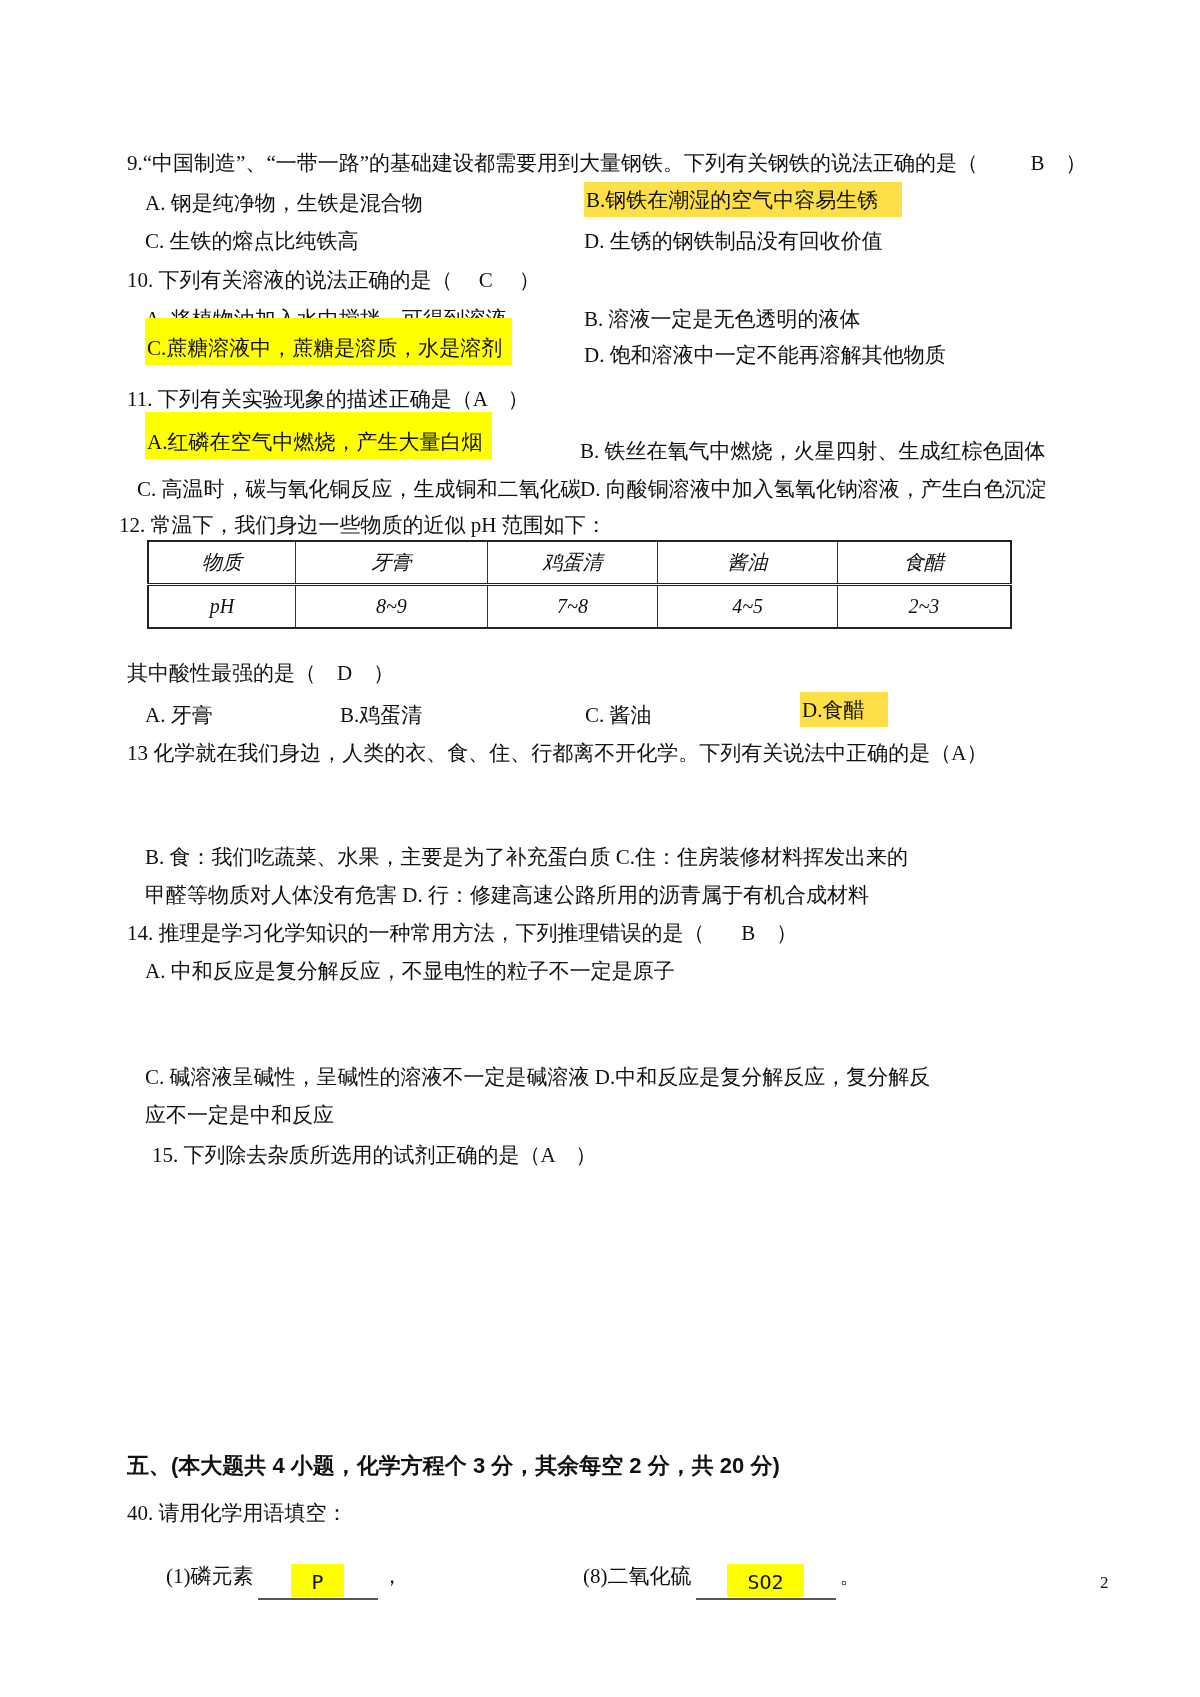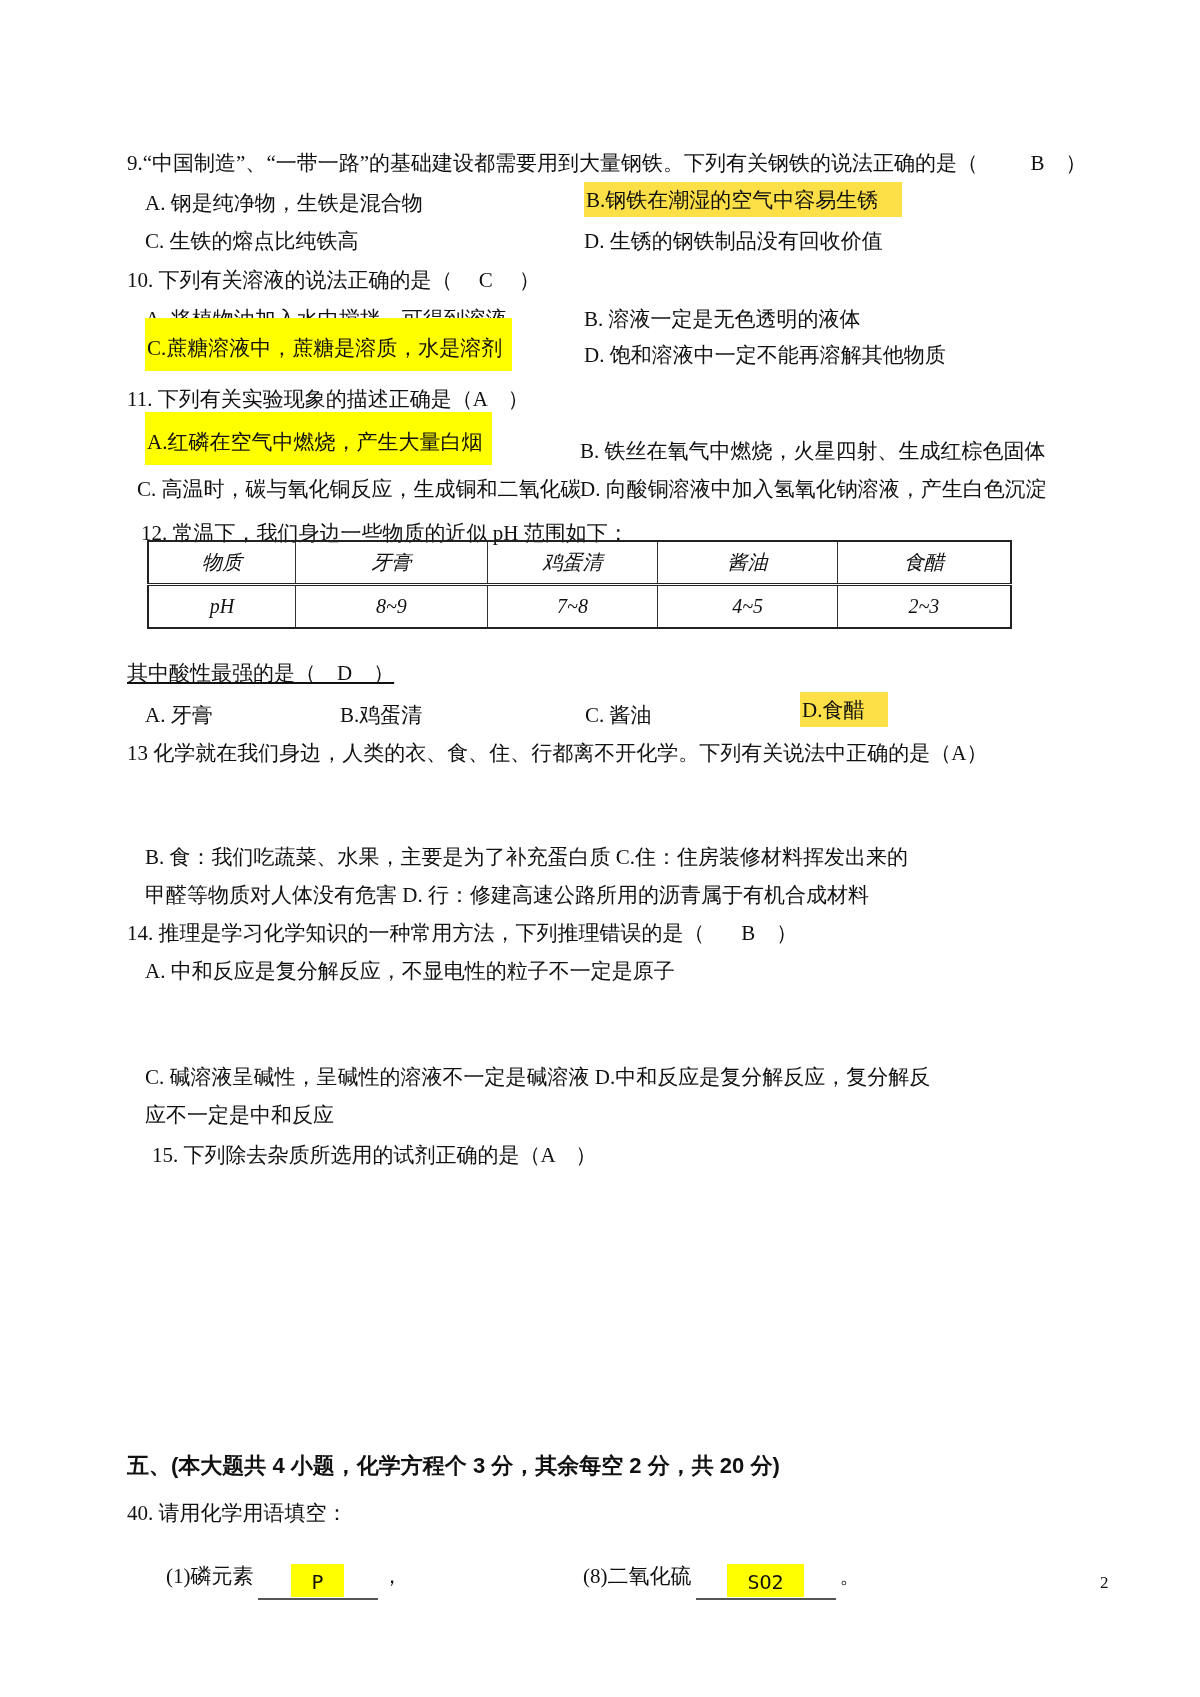--- a/index.html
+++ b/index.html
@@ -20,21 +20,21 @@
   }
   .hl { background: #ffff00; }
   .hl-pad {
     background: #fde047;
     display: inline-block;
     padding: 5px 24px 3px 2px;
   }
   .hl-tall {
     background: #ffff00;
     display: inline-block;
-    padding: 17px 10px 9px 2px;
+    padding: 17px 10px 3px 2px;
   }
   .phtable {
     position: absolute;
     left: 147px;
     top: 540px;
     width: 865px;
     border-collapse: collapse;
     border: 2px solid #222222;
     font-size: 20px;
     font-style: italic;
@@ -91,21 +91,21 @@
   <div class="t" style="left:584px; top:306px;">B. 溶液一定是无色透明的液体</div>
   <div class="t" style="left:145px; top:318px;"><span class="hl-tall">C.蔗糖溶液中，蔗糖是溶质，水是溶剂</span></div>
   <div class="t" style="left:584px; top:342px;">D. 饱和溶液中一定不能再溶解其他物质</div>
 
   <div class="t" style="left:127px; top:386px;">11. 下列有关实验现象的描述正确是（A    ）</div>
   <div class="t" style="left:145px; top:412px;"><span class="hl-tall">A.红磷在空气中燃烧，产生大量白烟</span></div>
   <div class="t" style="left:580px; top:438px;">B. 铁丝在氧气中燃烧，火星四射、生成红棕色固体</div>
   <div class="t" style="left:137px; top:476px;">C. 高温时，碳与氧化铜反应，生成铜和二氧化碳</div>
   <div class="t" style="left:580px; top:476px;">D. 向酸铜溶液中加入氢氧化钠溶液，产生白色沉淀</div>
 
-  <div class="t" style="left:141px; top:512px;margin-top:8px;">12. 常温下，我们身边一些物质的近似 pH 范围如下：</div>
+  <div class="t" style="left:119px; top:512px;">12. 常温下，我们身边一些物质的近似 pH 范围如下：</div>
 
   <table class="phtable">
     <colgroup>
       <col class="col0">
         <col class="col1">
         <col class="col2">
         <col class="col3">
         <col class="col4">
     </colgroup>
     <tbody>
@@ -119,21 +119,21 @@
     <tr>
       <td>pH</td>
       <td>8~9</td>
       <td>7~8</td>
       <td>4~5</td>
       <td>2~3</td>
     </tr>
   </tbody>
     </table>
 
-  <div class="t" style="left:127px; top:660px;text-decoration:underline;">其中酸性最强的是（    D    ）</div>
+  <div class="t" style="left:127px; top:660px;">其中酸性最强的是（    D    ）</div>
   <div class="t" style="left:145px; top:702px;">A. 牙膏</div>
   <div class="t" style="left:340px; top:702px;">B.鸡蛋清</div>
   <div class="t" style="left:585px; top:702px;">C. 酱油</div>
   <div class="t" style="left:800px; top:692px;"><span class="hl-pad">D.食醋</span></div>
 
   <div class="t" style="left:127px; top:740px;">13 化学就在我们身边，人类的衣、食、住、行都离不开化学。下列有关说法中正确的是（A）</div>
   <div class="t" style="left:145px; top:844px;">B. 食：我们吃蔬菜、水果，主要是为了补充蛋白质 C.住：住房装修材料挥发出来的</div>
   <div class="t" style="left:145px; top:882px;">甲醛等物质对人体没有危害 D. 行：修建高速公路所用的沥青属于有机合成材料</div>
 
   <div class="t" style="left:127px; top:920px;">14. 推理是学习化学知识的一种常用方法，下列推理错误的是（       B    ）</div>

